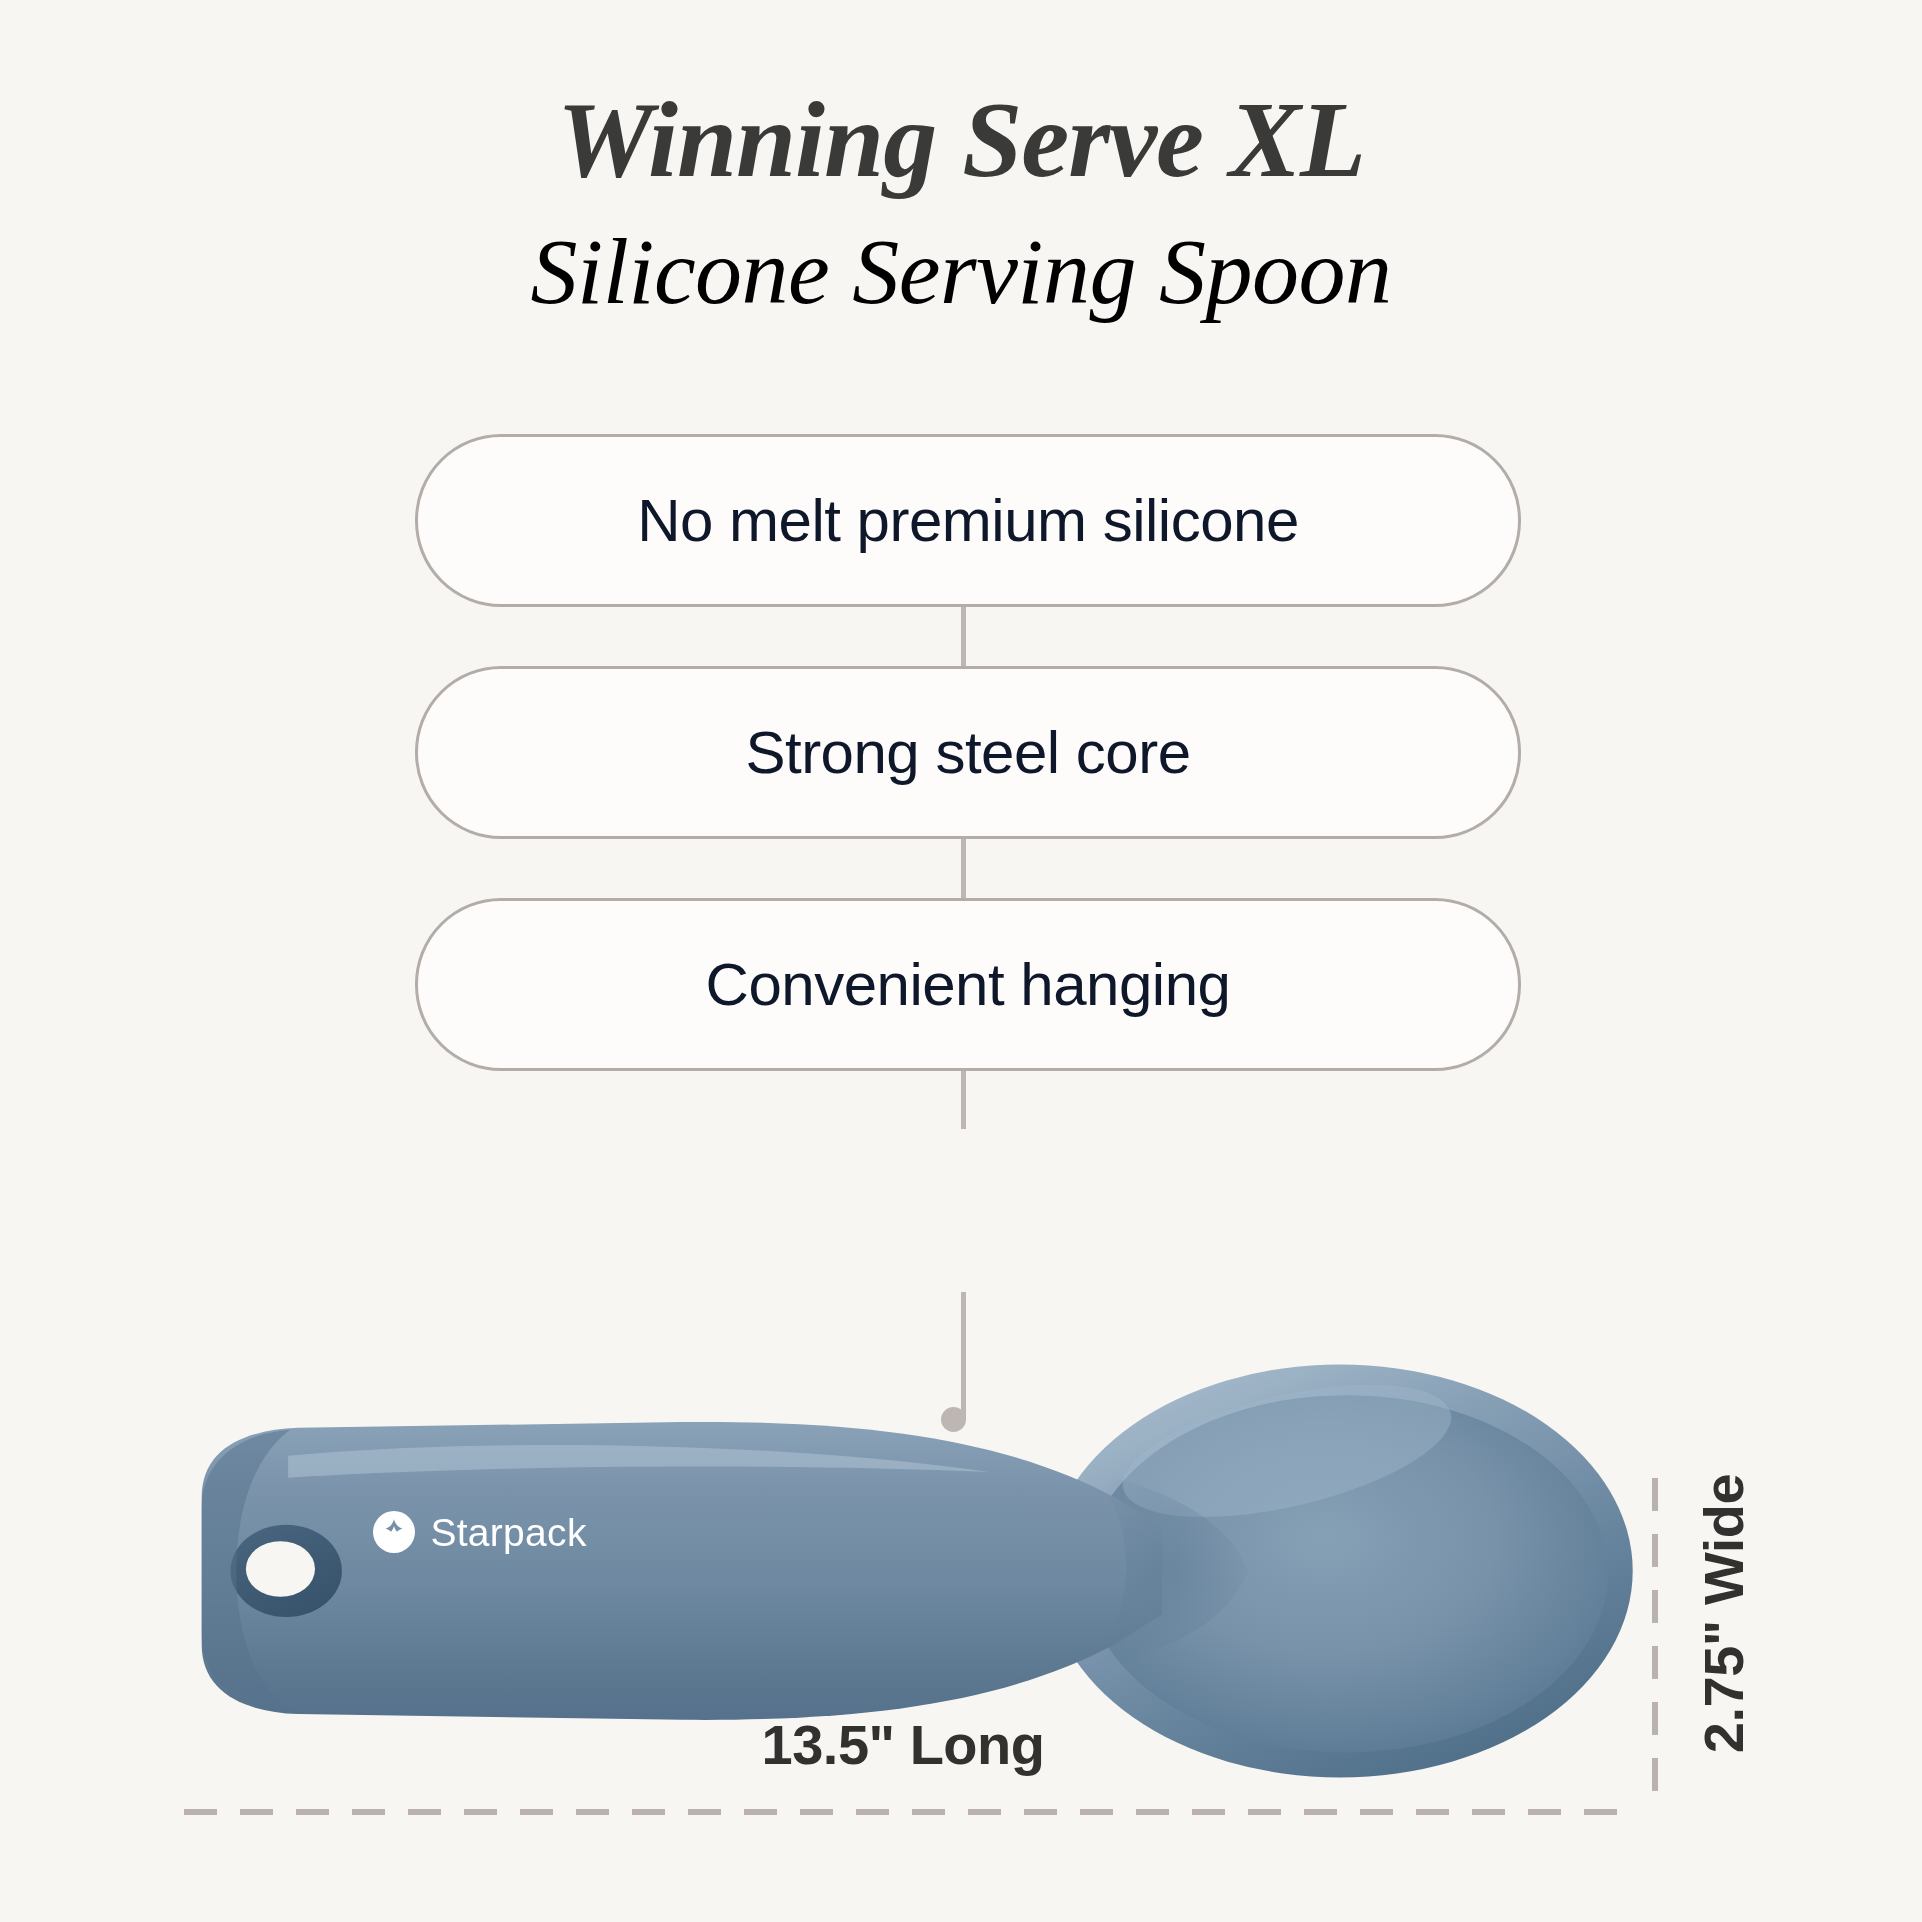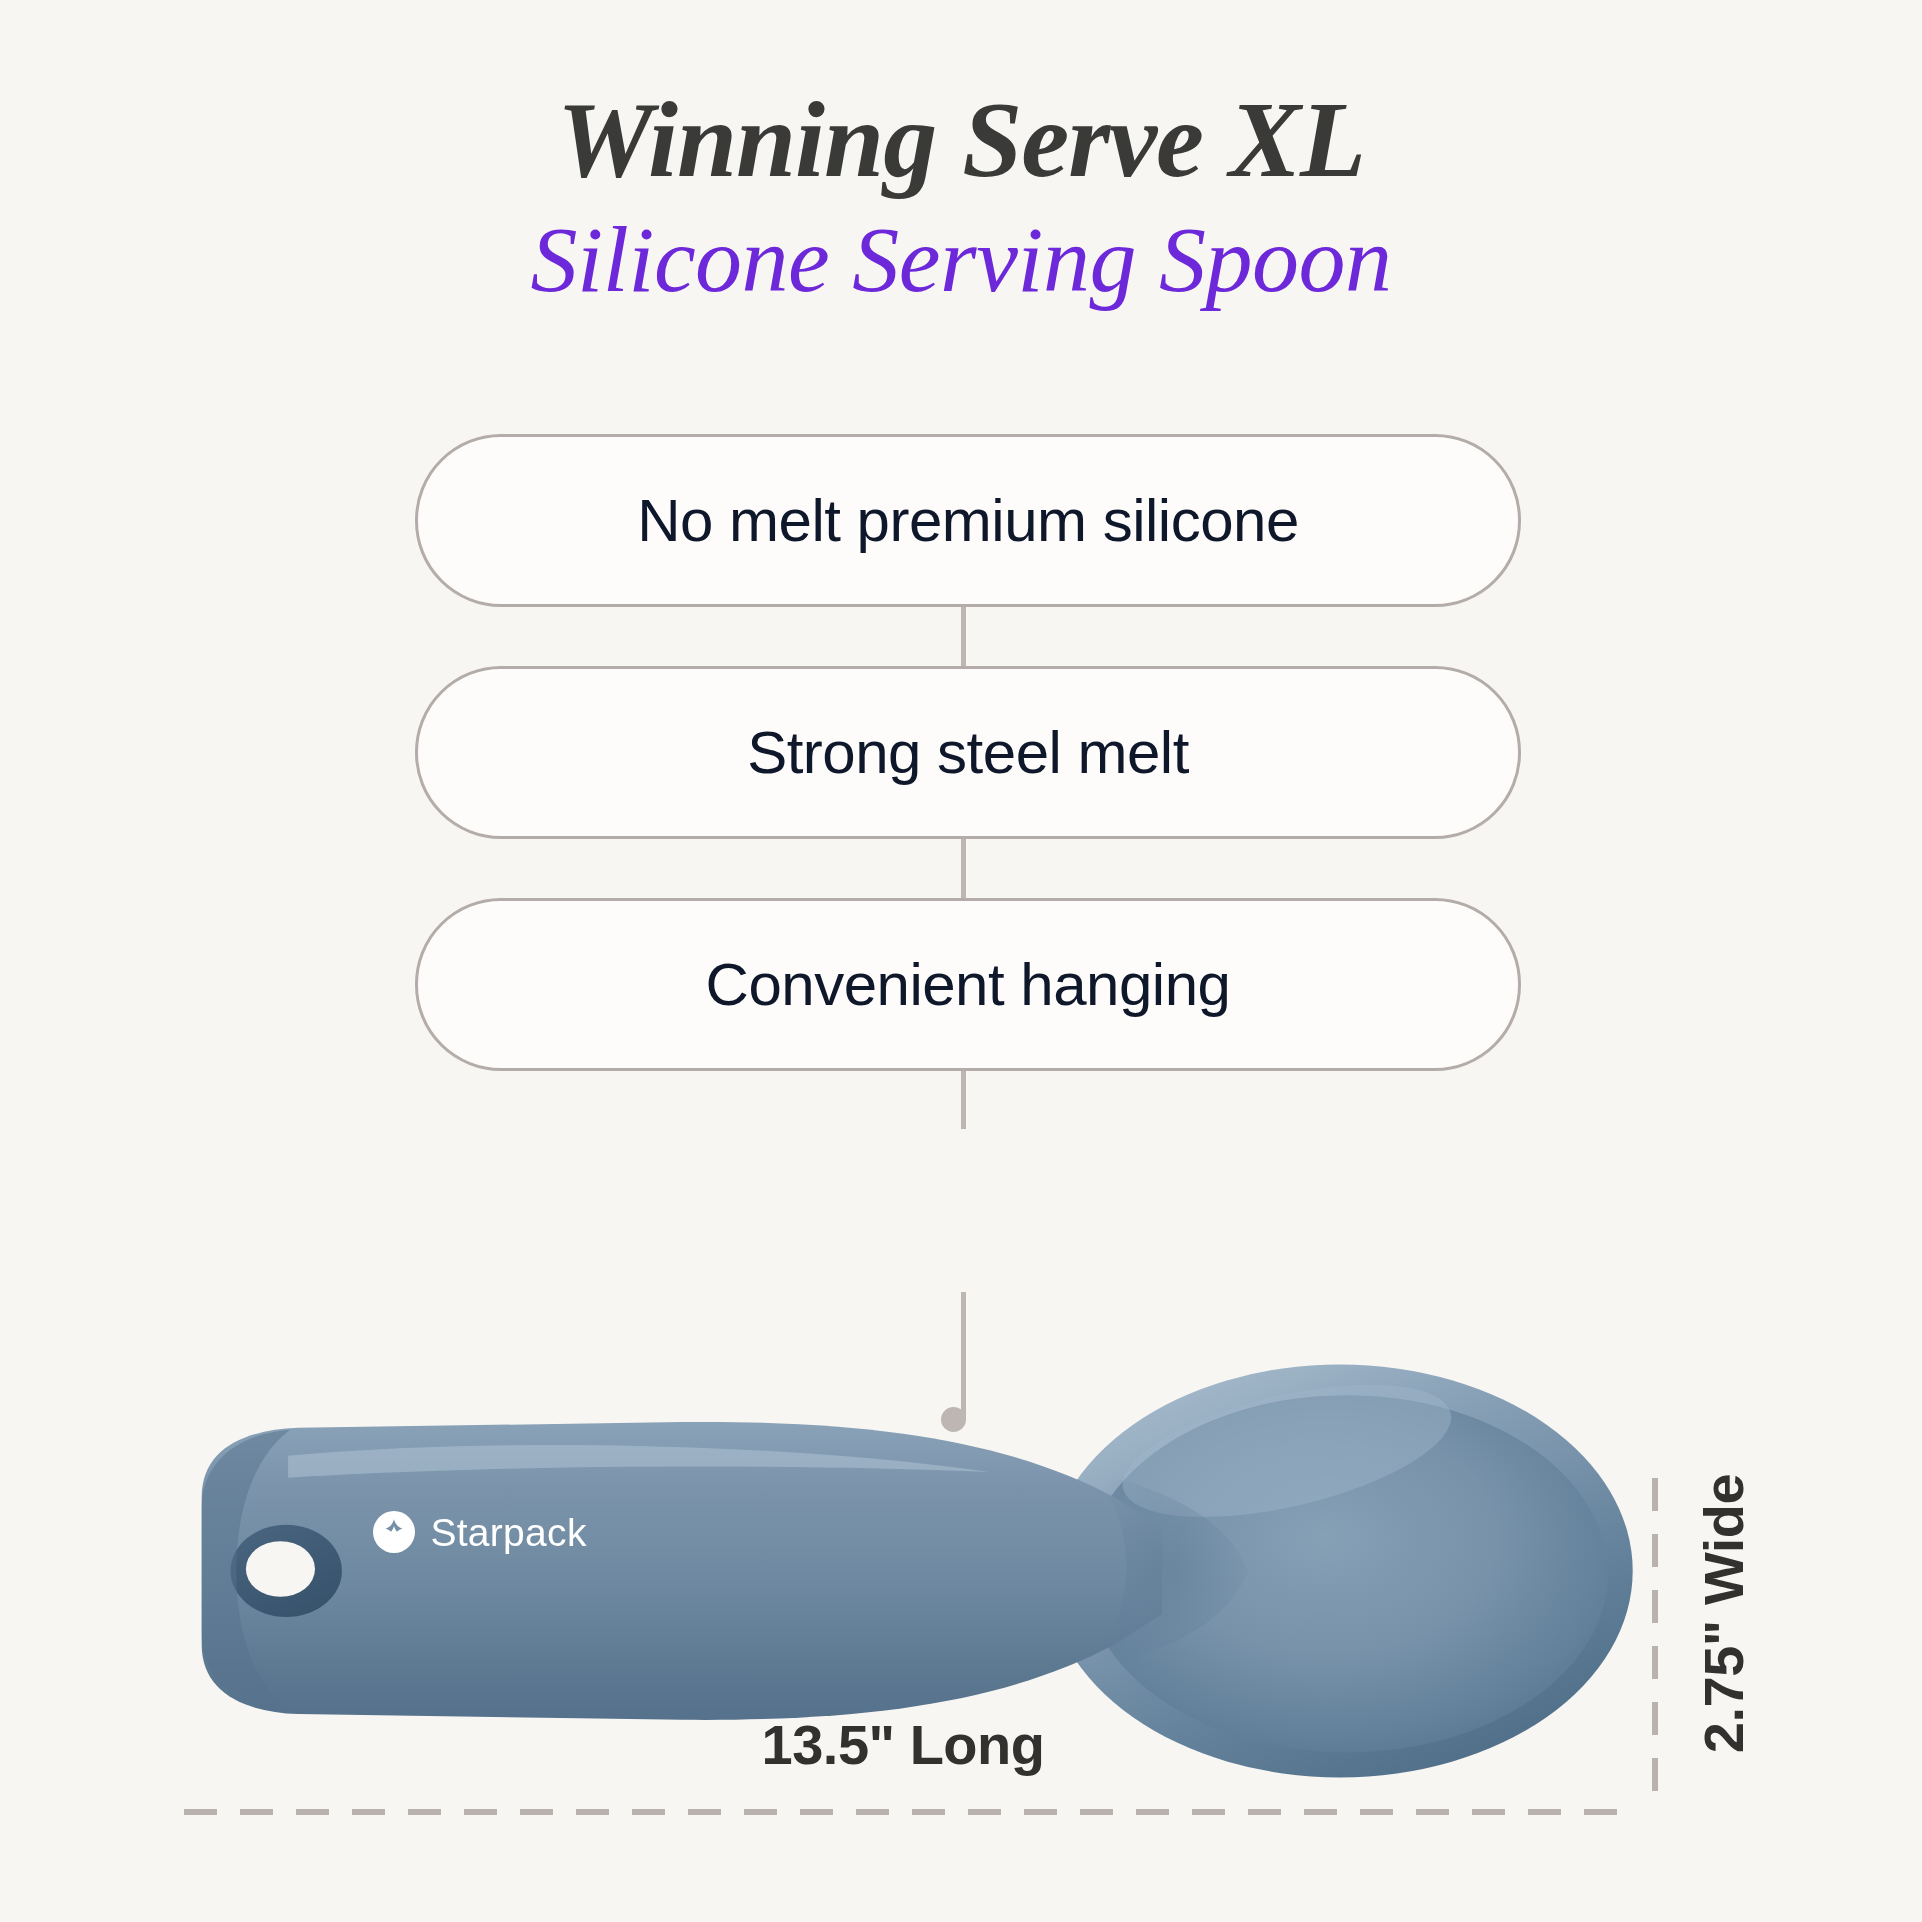--- a/index.html
+++ b/index.html
@@ -38,22 +38,22 @@
     margin: 0;
     display: block;
   }
   .title-sub {
     font-family: "Liberation Serif", "DejaVu Serif", serif;
     font-style: italic;
     font-weight: 400;
     font-size: 94px;
     line-height: 1.12;
     letter-spacing: -0.5px;
-    color: #6d28d9;
-    margin: 0;
+    color: #000000;
+    margin: 12px;
     display: block;
     padding-top: 13.4px;
   }
 
   
   .pill-stack {
     position: absolute;
     left: 415px;
     top: 434px;
     width: 1106px;
@@ -199,21 +199,21 @@
   <div class="connector conn-2"></div>
   <div class="connector conn-3"></div>
   <div class="connector conn-4"></div>
   <div class="connector-dot"></div>
 
   <div class="pill-stack">
     <div class="pill">
       <span class="pill-label">No melt premium silicone</span>
     </div>
     <div class="pill">
-      <span class="pill-label">Strong steel melt</span>
+      <span class="pill-label">Strong steel core</span>
     </div>
     <div class="pill">
       <span class="pill-label">Convenient hanging</span>
     </div>
   </div>
 
   <div class="spoon-wrap">
     <svg class="spoon-svg" viewBox="0 0 1620 480" xmlns="http://www.w3.org/2000/svg">
       <defs>
         <linearGradient id="handleGrad" x1="0" y1="0" x2="0" y2="1">

